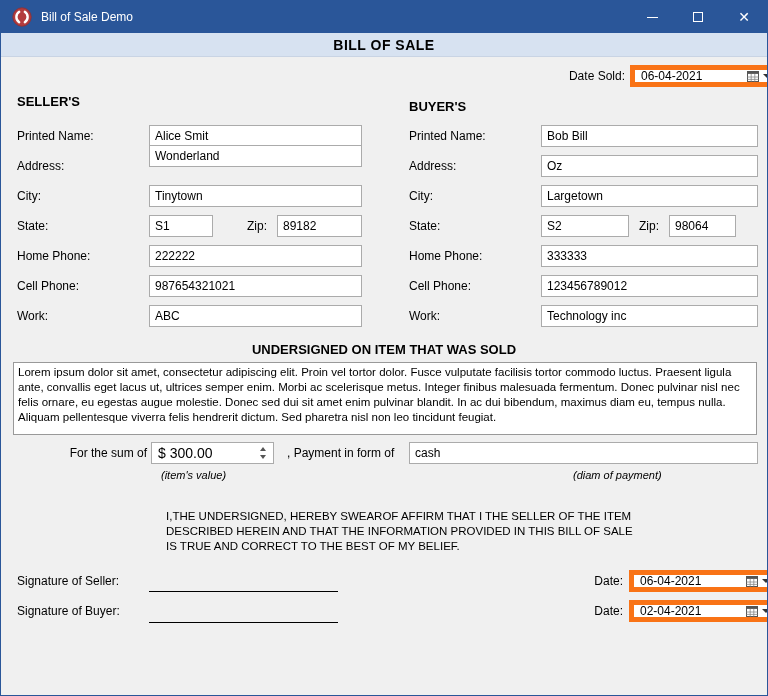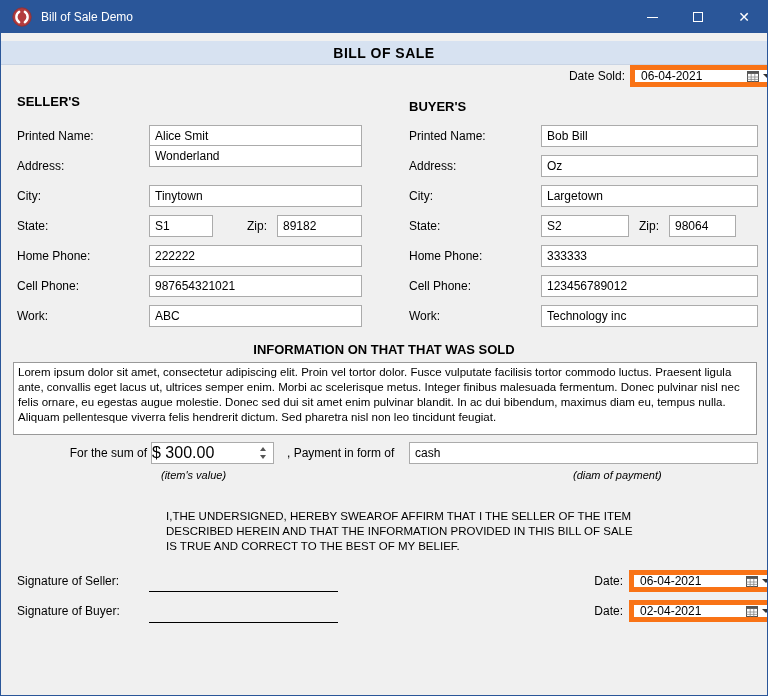--- a/index.html
+++ b/index.html
@@ -9,21 +9,21 @@
           border:1px solid var(--titlebar,#2A5699);overflow:hidden}
   .titlebar{position:absolute;left:0;top:0;right:0;height:32px;background:var(--titlebar,#2A5699);
             display:flex;align-items:center}
   .app-icon{width:20px;height:20px;margin-left:11px;flex:0 0 auto}
   .win-title{color:#fff;font-size:12px;margin-left:9px;flex:1;white-space:nowrap}
   .win-btns{display:flex;height:32px}
   .win-btn{width:46px;height:32px;display:flex;align-items:center;justify-content:center;cursor:pointer}
   .min-glyph{width:11px;height:1px;background:#fff}
   .max-glyph{width:10px;height:10px;border:1px solid #fff}
   .close-glyph{color:#fff;font-size:14px;line-height:1;font-family:"DejaVu Sans",sans-serif}
-  .strip{position:absolute;left:0;top:40px;right:0;height:24px;background:var(--header-strip,#D7E2F1);
+  .strip{position:absolute;left:0;top:32px;right:0;height:24px;background:var(--header-strip,#D7E2F1);
          text-align:center;font-weight:bold;font-size:14px;line-height:24px;letter-spacing:.5px;
          border-bottom:1px solid #c9d4e4}
   .lbl{position:absolute;font-size:12px;line-height:22px;color:#000;white-space:nowrap}
   .hdg{position:absolute;font-size:13px;font-weight:bold;white-space:nowrap;color:#000}
   .ctr{position:absolute;left:0;right:0;text-align:center}
   .txt{position:absolute;height:22px;border:1px solid #ABABAB;background:#fff;font-size:12px;
        padding:0 5px;font-family:"Liberation Sans",sans-serif;color:#000;outline:none}
   .l-txt{left:148px;width:213px}
   .r-txt{left:540px;width:217px}
   .datefield{position:absolute;width:151px;height:22px;border:5px solid #f97316;background:#fff;
@@ -31,21 +31,21 @@
   .datefield input{border:none;outline:none;flex:1;min-width:0;font-size:12px;padding:0 0 0 6px;
                    font-family:inherit;background:transparent;color:#000}
   .cal-wrap{display:flex;align-items:center;gap:4px;padding-right:5px}
   .chev{width:0;height:0;border-left:4px solid transparent;border-right:4px solid transparent;
         border-top:4px solid #333}
   .itemtext{position:absolute;left:12px;top:361px;width:744px;height:73px;border:1px solid #999;
             background:#fff;font-size:11.5px;line-height:15px;padding:2px 4px;
             font-family:"Liberation Sans",sans-serif;resize:none;overflow:hidden;color:#000}
   .spin{position:absolute;left:150px;top:441px;width:123px;height:22px;border:1px solid #ABABAB;
         background:#fff;display:flex;align-items:center}
-  .spin input{border:none;outline:none;flex:1;min-width:0;font-size:16px;
+  .spin input{border:none;outline:none;flex:1;min-width:0;font-size:14px;padding-left:6px;
               font-family:inherit;color:#000}
   .spin-arrows{width:18px;display:flex;flex-direction:column;align-items:center;gap:4px;
                padding-right:3px;cursor:pointer}
   .tri-up{width:0;height:0;border-left:3.5px solid transparent;border-right:3.5px solid transparent;
           border-bottom:4px solid #555}
   .tri-down{width:0;height:0;border-left:3.5px solid transparent;border-right:3.5px solid transparent;
             border-top:4px solid #555}
   .hint{position:absolute;top:468px;font-size:11px;font-style:italic;color:#000}
   .affirm{position:absolute;left:165px;top:508px;font-size:11.5px;line-height:15px;color:#000}
   .sig-line{position:absolute;left:148px;width:189px;height:1px;background:#000}
@@ -136,21 +136,21 @@
 
   <div class="lbl" style="left:408px;top:244px">Home Phone:</div>
   <input class="txt r-txt" style="top: 244px;" value="333333">
 
   <div class="lbl" style="left:408px;top:274px">Cell Phone:</div>
   <input class="txt r-txt" style="top: 274px;" value="123456789012">
 
   <div class="lbl" style="left:408px;top:304px">Work:</div>
   <input class="txt r-txt" style="top: 304px;" value="Technology inc">
 
-  <div class="hdg ctr" style="top:341px">INFORMATION ON THAT THAT WAS SOLD</div>
+  <div class="hdg ctr" style="top:341px">UNDERSIGNED ON ITEM THAT WAS SOLD</div>
   <textarea class="itemtext" spellcheck="false" style="">Lorem ipsum dolor sit amet, consectetur adipiscing elit. Proin vel tortor dolor. Fusce vulputate facilisis tortor commodo luctus. Praesent ligula ante, convallis eget lacus ut, ultrices semper enim. Morbi ac scelerisque metus. Integer finibus malesuada fermentum. Donec pulvinar nisl nec felis ornare, eu egestas augue molestie. Donec sed dui sit amet enim pulvinar blandit. In ac dui bibendum, maximus diam eu, tempus nulla. Aliquam pellentesque viverra felis hendrerit dictum. Sed pharetra nisl non leo tincidunt feugiat.</textarea>
 
   <div class="lbl" style="left:58px;top:441px;width:88px;text-align:right">For the sum of</div>
   <div class="spin">
     <input value="$ 300.00" style="">
     <span class="spin-arrows">
       <span class="tri-up"></span>
       <span class="tri-down"></span>
     </span>
   </div>

